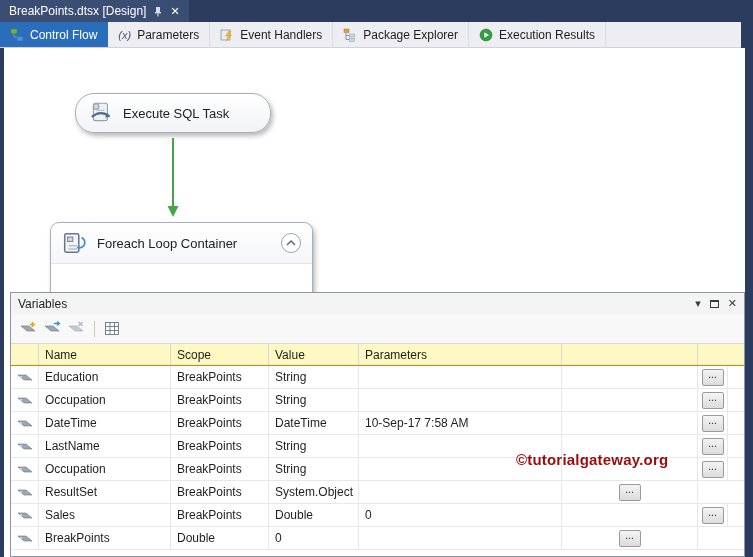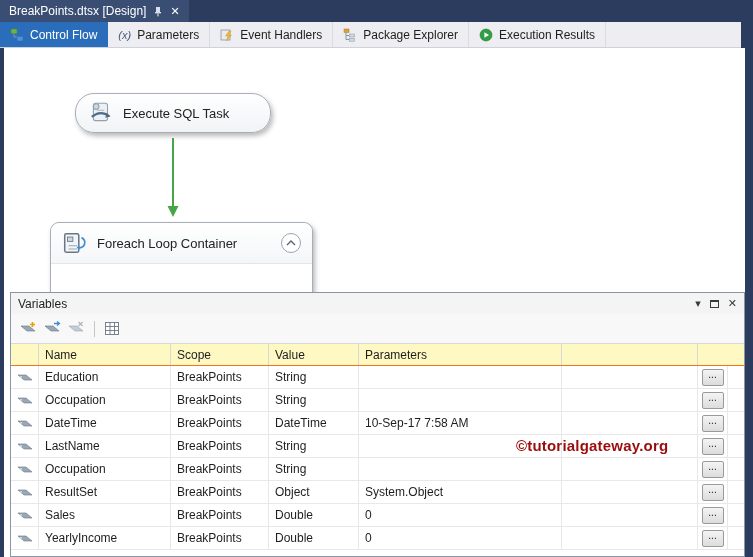--- a/index.html
+++ b/index.html
@@ -98,21 +98,21 @@
   .c-icon { justify-content:center; padding:0 2px; }
   .var-icon { width:16px; height:12px; }
   .c-dots { justify-content:center; padding:0 2px; }
   .dots-btn {
     width:22px; height:17px; font-size:10px; line-height:1; font-family:"Liberation Sans",sans-serif;
     background:linear-gradient(#f4f4f4,#dcdcdc); border:1px solid #9a9a9a; border-radius:2px;
     color:#222; cursor:default; padding:0 0 4px 0;
   }
 
   .watermark {
-    position:absolute; left:505px; top:144px; z-index:8;
+    position:absolute; left:505px; top:158px; z-index:8;
     font-size:15px; font-weight:bold; letter-spacing:.2px;
   }
 </style>
 </head>
 <body>
 
 <div class="tab-bar">
   <div class="doc-tab">
     <span>BreakPoints.dtsx [Design]</span>
     <svg class="tab-glyph" width="10" height="11" viewBox="0 0 10 11">
@@ -332,21 +332,20 @@
 
   <div class="grid-row">
     <div class="cell c-icon">
       <svg class="var-icon" viewBox="0 0 16 12">
         <path d="M1 4 L9 4 L15 9 L7 9 Z" fill="#9aa7b5" stroke="#6a7684" stroke-width="0.6"></path>
         <circle cx="4" cy="5.8" r="0.9" fill="#e8ecf0"></circle>
       </svg>
     </div>
     <div class="cell c-name">ResultSet</div>
     <div class="cell c-scope">BreakPoints</div>
-    <div class="cell c-type">Object</div>
     <div class="cell c-value">System.Object</div>
     <div class="cell c-expr"></div>
     <div class="cell c-dots">
       <button class="dots-btn">...</button>
     </div>
     <div class="cell c-blank" style="border-right:none;"></div>
   </div>
 
   <div class="grid-row">
     <div class="cell c-icon">
@@ -366,21 +365,20 @@
     <div class="cell c-blank" style="border-right:none;"></div>
   </div>
 
   <div class="grid-row">
     <div class="cell c-icon">
       <svg class="var-icon" viewBox="0 0 16 12">
         <path d="M1 4 L9 4 L15 9 L7 9 Z" fill="#9aa7b5" stroke="#6a7684" stroke-width="0.6"></path>
         <circle cx="4" cy="5.8" r="0.9" fill="#e8ecf0"></circle>
       </svg>
     </div>
-    <div class="cell c-name">YearlyIncome</div>
     <div class="cell c-scope">BreakPoints</div>
     <div class="cell c-type">Double</div>
     <div class="cell c-value">0</div>
     <div class="cell c-expr"></div>
     <div class="cell c-dots">
       <button class="dots-btn">...</button>
     </div>
     <div class="cell c-blank" style="border-right:none;"></div>
   </div>
 </div>

